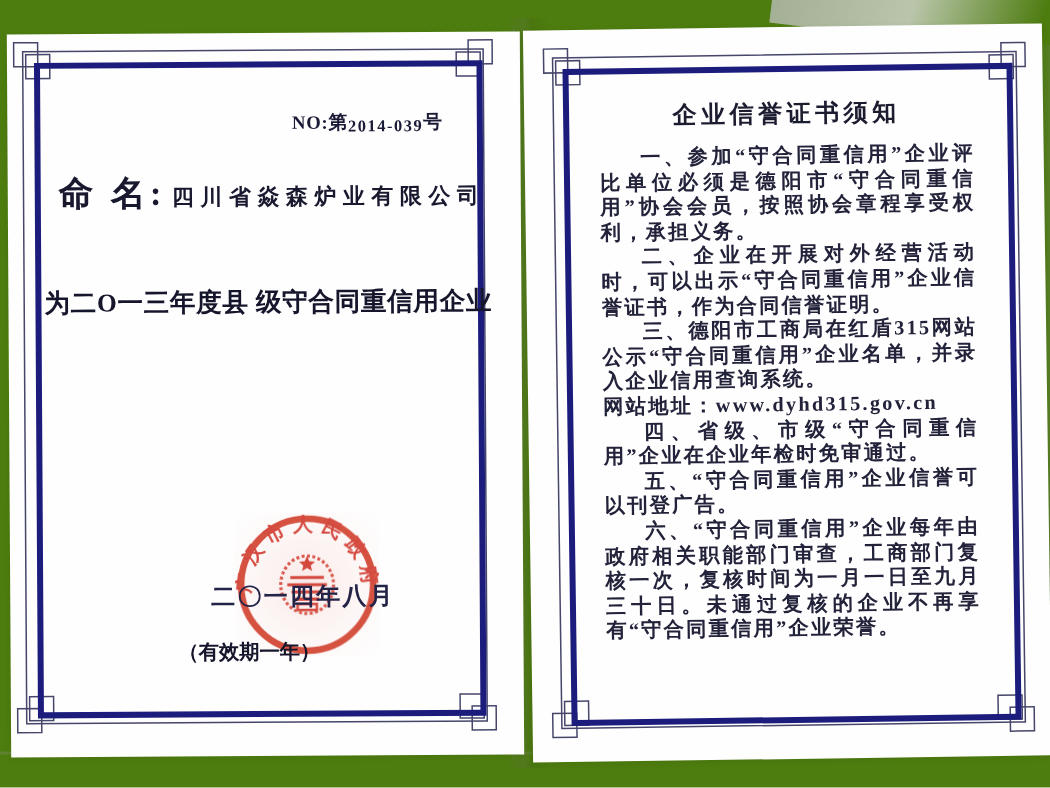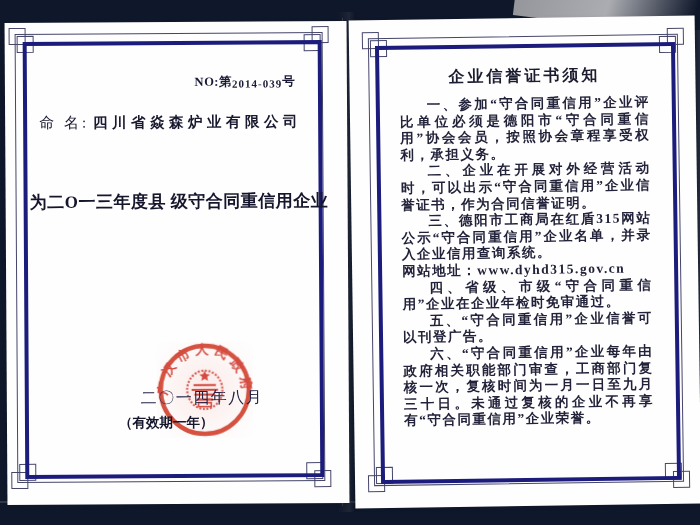--- a/index.html
+++ b/index.html
@@ -1,18 +1,18 @@
 <!DOCTYPE html>
 <html><head>
 <meta charset="utf-8">
 <style>
   html,body{margin:0;padding:0;background:#ffffff;}
   .stage{
     position:relative;width:700px;height:525px;overflow:hidden;
-    background:#0f172a;
+    background:#4d7c0f;
     font-family:"Liberation Serif","DejaVu Serif",serif;
     color:#1f1f33;
   }
   
   .scan-streak{
     position:absolute;right:-25px;top:-20px;width:210px;height:48px;
     background:linear-gradient(100deg,#bfbfbf 0%,#dedede 45%,rgba(255,255,255,0) 85%);
     transform:rotate(7deg);opacity:.75;
   }
   .seam-shadow{
@@ -46,31 +46,31 @@
   .corner .sq{position:absolute;width:15px;height:15px;border:1.5px solid #46466b;}
   .c-tl{left:-7px;top:-7px;} .c-tl .s1{left:0;top:0;} .c-tl .s2{left:8px;top:8px;}
   .c-tr{right:-7px;top:-7px;} .c-tr .s1{right:0;top:0;} .c-tr .s2{right:8px;top:8px;}
   .c-bl{left:-7px;bottom:-7px;} .c-bl .s1{left:0;bottom:0;} .c-bl .s2{left:8px;bottom:8px;}
   .c-br{right:-7px;bottom:-7px;} .c-br .s1{right:0;bottom:0;} .c-br .s2{right:8px;bottom:8px;}
   
   .cert-no{position:absolute;left:130px;top:52px;width:220px;text-align:center;
     font-weight:bold;font-size:12.5px;color:#1a1a36;letter-spacing:.5px;z-index:3;}
   .cert-no .num{font-size:11px;vertical-align:-2px;letter-spacing:1px;}
   .name-row{position:absolute;left:34px;top:91px;z-index:3;white-space:nowrap;}
-  .name-label{font-weight:normal;font-size:15px;letter-spacing:3px;color:#18182f;}
+  .name-label{font-weight:bold;font-size:23px;letter-spacing:3px;color:#18182f;}
   .company{font-weight:bold;font-size:14.5px;letter-spacing:4.5px;color:#18182f;}
   .award-line{position:absolute;left:24px;top:168px;width:296px;z-index:3;
     font-weight:bold;font-size:17px;letter-spacing:.5px;color:#15152c;white-space:nowrap;}
   .issue-line{position:absolute;left:52px;top:281px;z-index:3;
     font-weight:bold;font-size:16.5px;letter-spacing:2.5px;color:#15152c;}
   .seal-wrap{position:absolute;left:150px;top:320px;width:96px;height:96px;z-index:3;
     background:radial-gradient(circle,rgba(215,60,40,.10) 0%,rgba(215,60,40,.02) 70%,rgba(215,60,40,0) 100%);}
   .date-line{position:absolute;left:134px;top:366px;z-index:4;
-    font-weight:normal;font-size:16px;letter-spacing:1.5px;color:#232347;white-space:nowrap;}
-  .validity-line{position:absolute;left:112px;top:392px;z-index:3;
+    font-weight:bold;font-size:16px;letter-spacing:1.5px;color:#232347;white-space:nowrap;}
+  .validity-line{position:absolute;left:112px;top:404px;z-index:3;
     font-weight:bold;font-size:13.5px;color:#15152c;white-space:nowrap;}
   
   .notice{position:absolute;left:50px;top:48px;width:250px;z-index:3;}
   .notice-title{font-weight:bold;font-size:16px;letter-spacing:3px;color:#1c1c30;
     text-align:center;margin:0 0 9px 0;}
   .notice p{margin:0;font-weight:bold;font-size:13.5px;line-height:16.6px;
     letter-spacing:1.5px;text-align:justify;text-indent:2em;color:#22223a;}
   .notice p.no-indent{text-indent:0;}
 </style>
 </head>

